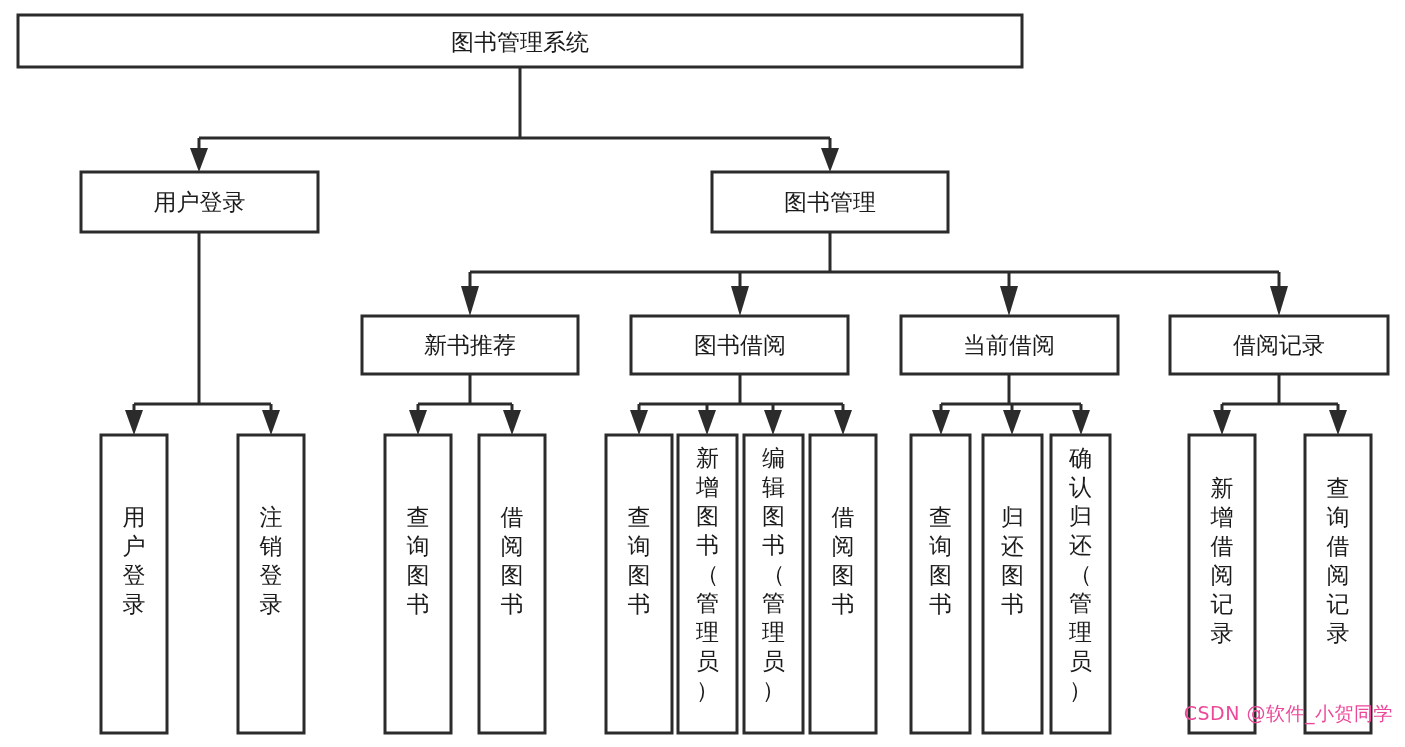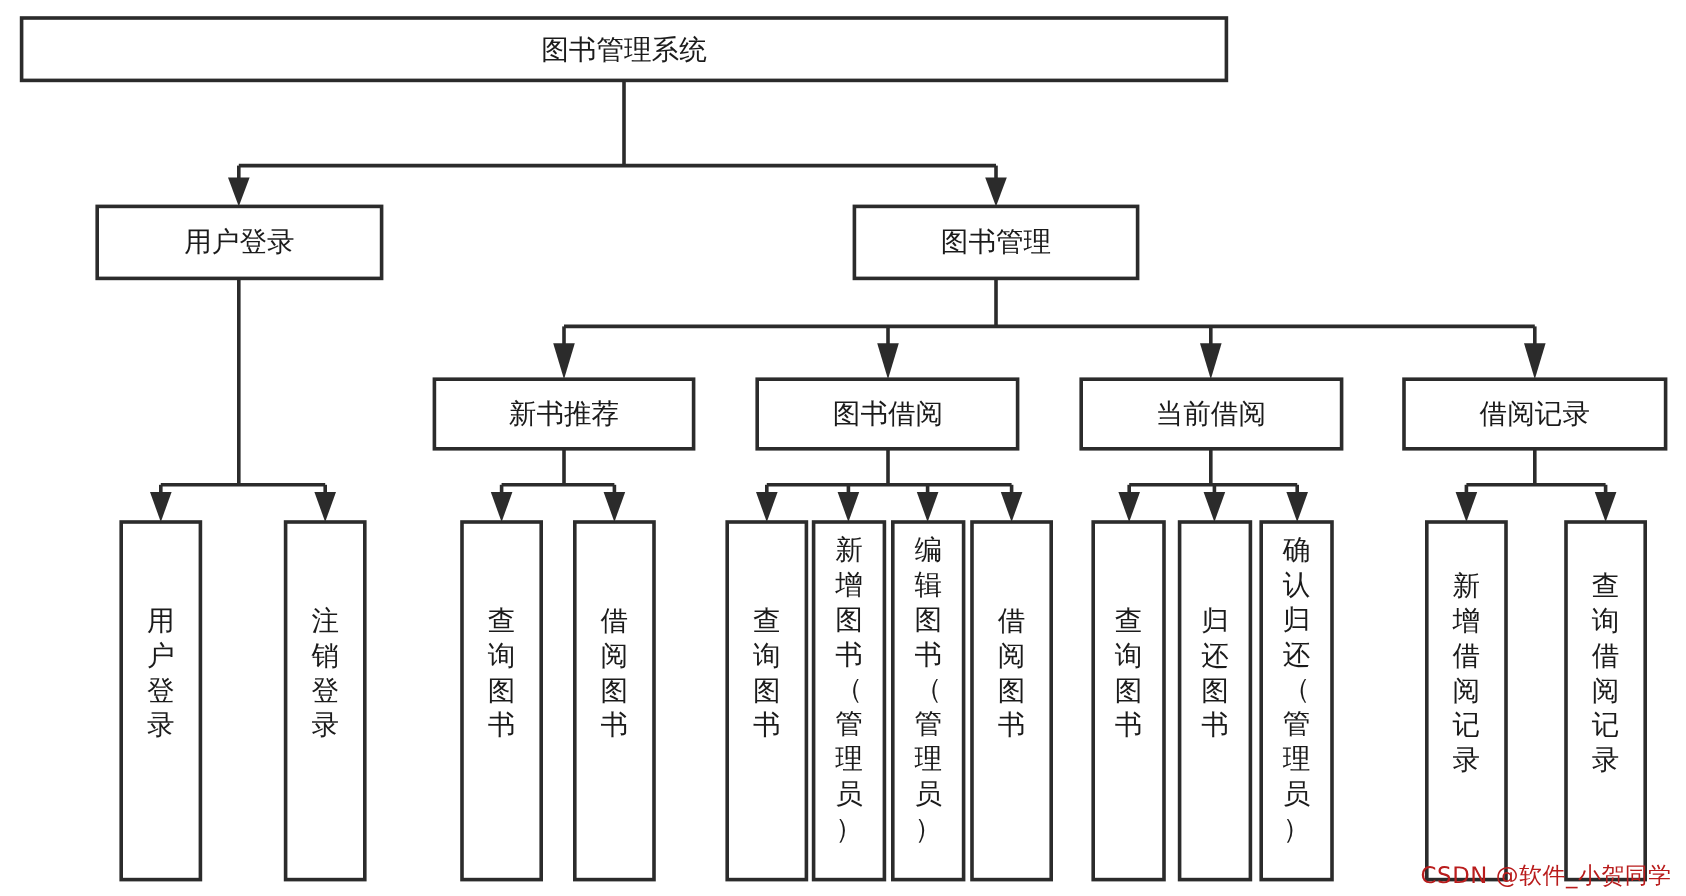--- a/index.html
+++ b/index.html
@@ -48,24 +48,24 @@
   }
   .node-label-vertical {
     fill: #1b1b1b;
     font-family: "DejaVu Sans", "Liberation Sans", sans-serif;
     font-size: 23px;
     text-anchor: middle;
   }
   .watermark {
     position: absolute;
     right: 12px;
-    bottom: 4px;
+    bottom: 20px;
     font-family: "DejaVu Sans", "Liberation Sans", sans-serif;
     font-size: 19px;
-    color: #b91c1c;
+    color: #ec4899;
     letter-spacing: 0.5px;
     white-space: nowrap;
     pointer-events: none;
   }
 </style>
 </head>
 <body>
 
 <div id="diagram-root">
 

